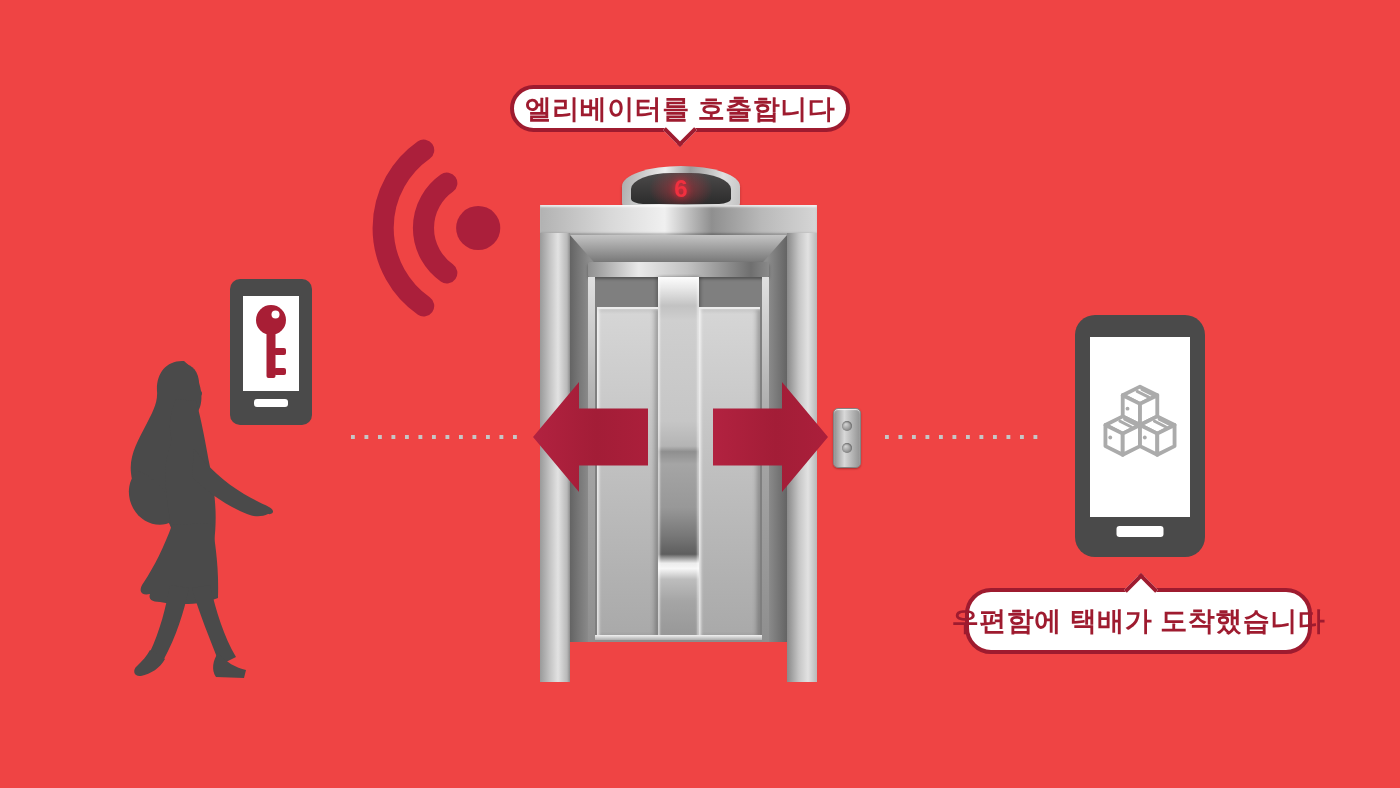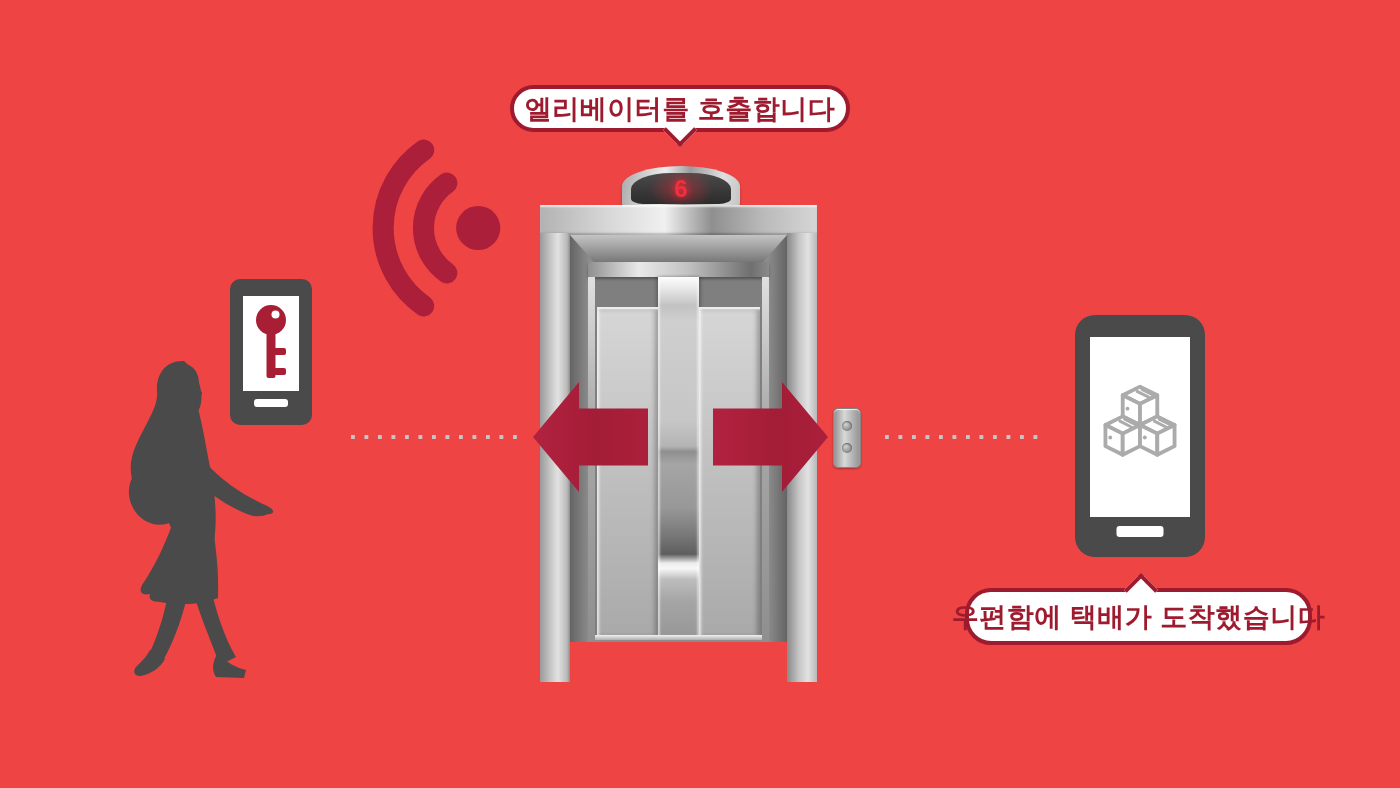--- a/index.html
+++ b/index.html
@@ -11,21 +11,21 @@
   .abs { position:absolute; }
 
   
   .bubble {
     position:absolute; background:#fff; border:4px solid #9e1b2f; color:#9e1b2f;
     font-weight:bold; font-size:27px; letter-spacing:0.5px;
     display:flex; align-items:center; justify-content:center; border-radius:26px;
   }
   .bubble .txt { position:relative; z-index:2; white-space:nowrap; }
   .bubble-top { left:510px; top:85px; width:340px; height:47px; }
-  .bubble-bottom { left:965px; top:588px; width:347px; height:57px; }
+  .bubble-bottom { left:965px; top:588px; width:347px; height:66px; }
   .tail { position:absolute; width:24px; height:24px; background:#fff; transform:rotate(45deg); z-index:1; }
   .tail-down { bottom:-14px; left:154px; border-right:4px solid #9e1b2f; border-bottom:4px solid #9e1b2f; }
   .tail-up { top:-14px; left:160px; border-left:4px solid #9e1b2f; border-top:4px solid #9e1b2f; }
 
   
   .indicator {
     left:622px; top:166px; width:118px; height:44px;
     border-radius:50% 50% 12% 12% / 46% 46% 16% 16%;
     background:linear-gradient(100deg,#a9a9a9,#ededed 35%,#9c9c9c 55%,#e0e0e0 82%,#c2c2c2);
     box-shadow:0 2px 3px rgba(0,0,0,.25);

